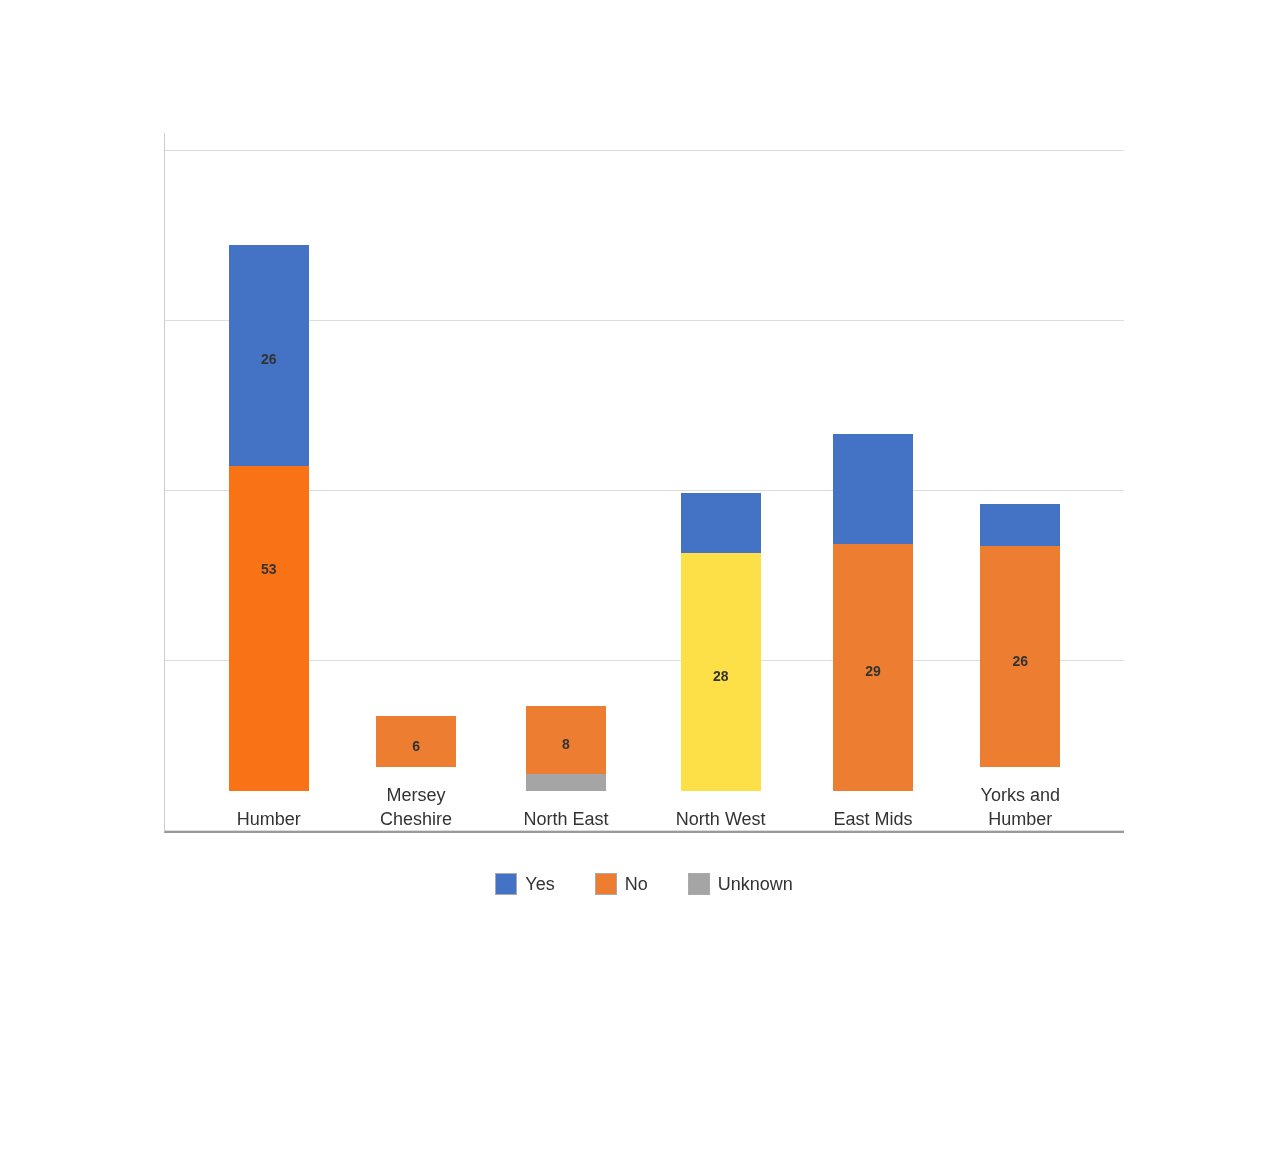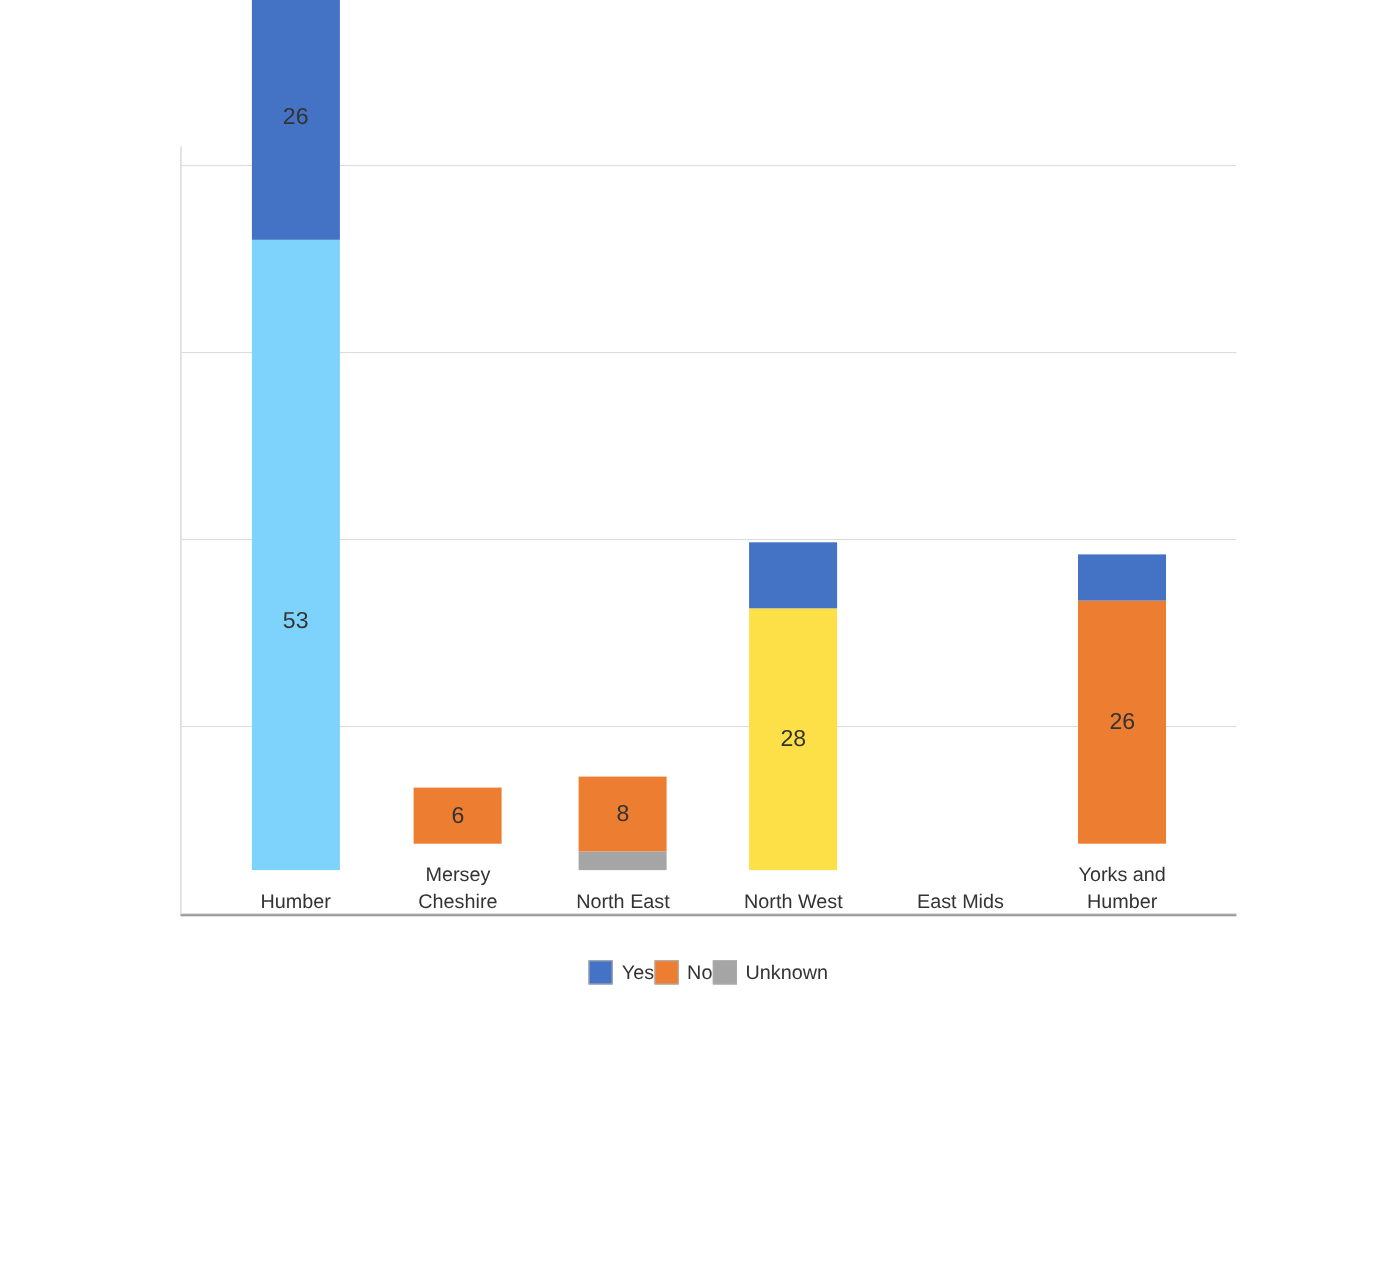--- a/index.html
+++ b/index.html
@@ -50,37 +50,38 @@
     }
     .bar-segment {
       width: 80px;
       position: relative;
       display: flex;
       align-items: center;
       justify-content: center;
     }
     .bar-label {
       position: absolute;
-      font-size: 21px;
-      font-weight: 400;
+      font-size: 14px;
+      font-weight: 700;
       color: #333;
       left: 50%;
       transform: translateX(-50%);
     }
     .x-label {
       text-align: center;
       font-size: 18px;
       color: #333;
       margin-top: 17px;
       line-height: 1.3;
       max-width: 120px;
     }
     .legend {
       display: flex;
       justify-content: center;
+      gap: 40px;
       margin-top: 40px;
       font-size: 18px;
       color: #333;
     }
     .legend-item {
       display: flex;
       align-items: center;
       gap: 8px;
     }
     .legend-box {
@@ -108,21 +109,21 @@
 
   <div class="gridlines">
         <div class="gridline" style="bottom: 0px;"></div>
         <div class="gridline" style="bottom: 170px;"></div>
         <div class="gridline" style="bottom: 340px;"></div>
         <div class="gridline" style="bottom: 510px;"></div>
         <div class="gridline" style="bottom: 680px;"></div>
       </div>
       <div class="bar-group">
         <div class="bar-stack">
-          <div class="bar-segment" style="height: 573px; background-color: #7dd3fc;">
+          <div class="bar-segment" style="height: 325px; background-color: #f97316;">
             <span class="bar-label" style="bottom: 213.25px;">53</span>
           </div>
           <div class="bar-segment" style="height: 221px; background-color: rgb(68, 114, 196);">
             <span class="bar-label" style="bottom: 98.5px;">26</span>
           </div>
         </div>
         <div class="x-label">Humber</div>
       </div>
       <div class="bar-group">
         <div class="bar-stack">
@@ -144,20 +145,26 @@
       <div class="bar-group">
         <div class="bar-stack">
           <div class="bar-segment" style="height: 238px; background-color: #fde047;">
             <span class="bar-label" style="bottom: 107px;">28</span>
           </div>
           <div class="bar-segment" style="height: 59.5px; background-color: rgb(68, 114, 196);"></div>
         </div>
         <div class="x-label">North West</div>
       </div>
       <div class="bar-group">
+        <div class="bar-stack">
+          <div class="bar-segment" style="height: 246.5px; background-color: rgb(237, 125, 49);">
+            <span class="bar-label" style="bottom: 111.25px;">29</span>
+          </div>
+          <div class="bar-segment" style="height: 110.5px; background-color: rgb(68, 114, 196);"></div>
+        </div>
         <div class="x-label">East Mids</div>
       </div>
       <div class="bar-group">
         <div class="bar-stack">
           <div class="bar-segment" style="height: 221px; background-color: rgb(237, 125, 49);">
             <span class="bar-label" style="bottom: 98.5px;">26</span>
           </div>
           <div class="bar-segment" style="height: 42.5px; background-color: rgb(68, 114, 196);"></div>
         </div>
         <div class="x-label">Yorks and<br>Humber</div>

